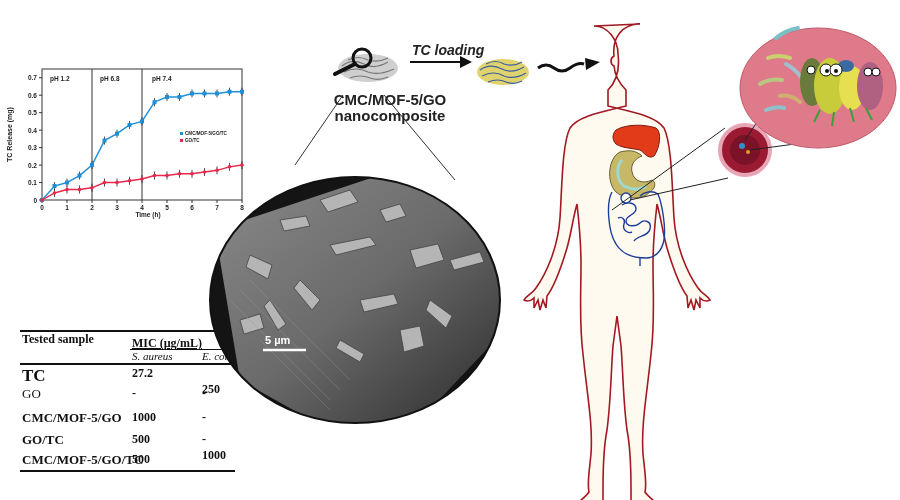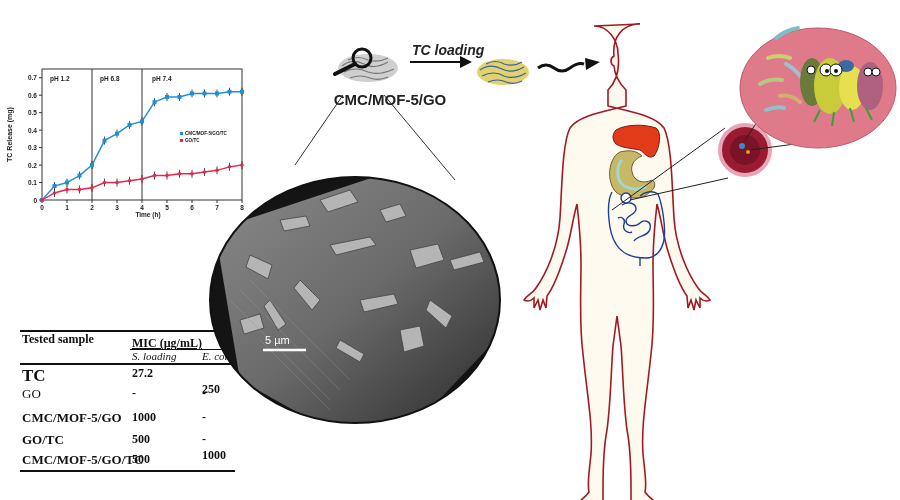--- a/index.html
+++ b/index.html
@@ -132,21 +132,21 @@
       <rect x="180" y="84" width="3" height="3" fill="#e8274b"></rect>
       <text x="185" y="87" font-size="4.6" class="chart-text">GO/TC</text>
     </g>
 </svg>
 
 <div class="abs table" style="height:104px">
   <div class="rule" style="top:0;width:215px"></div>
   <div class="cell" style="left:2px;top:2px;font-weight:bold">Tested sample</div>
   <div class="cell" style="left:112px;top:6px;font-weight:bold;text-decoration:underline">MIC (µg/mL)</div>
   <div class="rule" style="top:19px;left:110px;width:105px;height:1px"></div>
-  <div class="cell" style="left:112px;top:20px;font-style:italic;font-size:11px">S. loading</div>
+  <div class="cell" style="left:112px;top:20px;font-style:italic;font-size:11px">S. aureus</div>
   <div class="cell" style="left:182px;top:20px;font-style:italic;font-size:11px">E. coli</div>
   <div class="rule" style="top:33px;width:215px"></div>
   <div id="table-rows">
       <div class="cell" style="left:2px;top:36px;font-size:17px;font-weight:bold">TC</div>
        <div class="cell" style="left:112px;top:36px;font-weight:bold">27.2</div>
        <div class="cell" style="left:182px;top:52px;font-weight:bold">250</div>
       <div class="cell" style="left:2px;top:56px;font-size:13px;font-weight:normal">GO</div>
        <div class="cell" style="left:112px;top:56px;font-weight:bold">-</div>
        <div class="cell" style="left:182px;top:56px;font-weight:bold">-</div>
       <div class="cell" style="left:2px;top:80px;font-size:13px;font-weight:bold">CMC/MOF-5/GO</div>
@@ -290,15 +290,16 @@
         <circle cx="868" cy="72" r="4" fill="#fff" stroke="#111"></circle>
           <circle cx="876" cy="72" r="4" fill="#fff" stroke="#111"></circle>
         <path d="M820 110 l-6 12 M834 112 l-2 14 M850 108 l4 14 M866 108 l6 12" stroke="#3aa03a" stroke-width="2"></path>
       </g>
     </g>
   </g>
 </svg>
 
 <div class="abs nano-title">
   <div>CMC/MOF-5/GO</div>
+  <div>nanocomposite</div>
 </div>
 <div class="abs tc-label">TC loading</div>
-<div class="abs" style="left:265px;top:334px;color:#fff;font-size:11px;font-weight:normal;">5 µm</div>
+<div class="abs" style="left:265px;top:334px;color:#fff;font-size:11px;font-weight:bold;">5 µm</div>
 
 </body></html>

